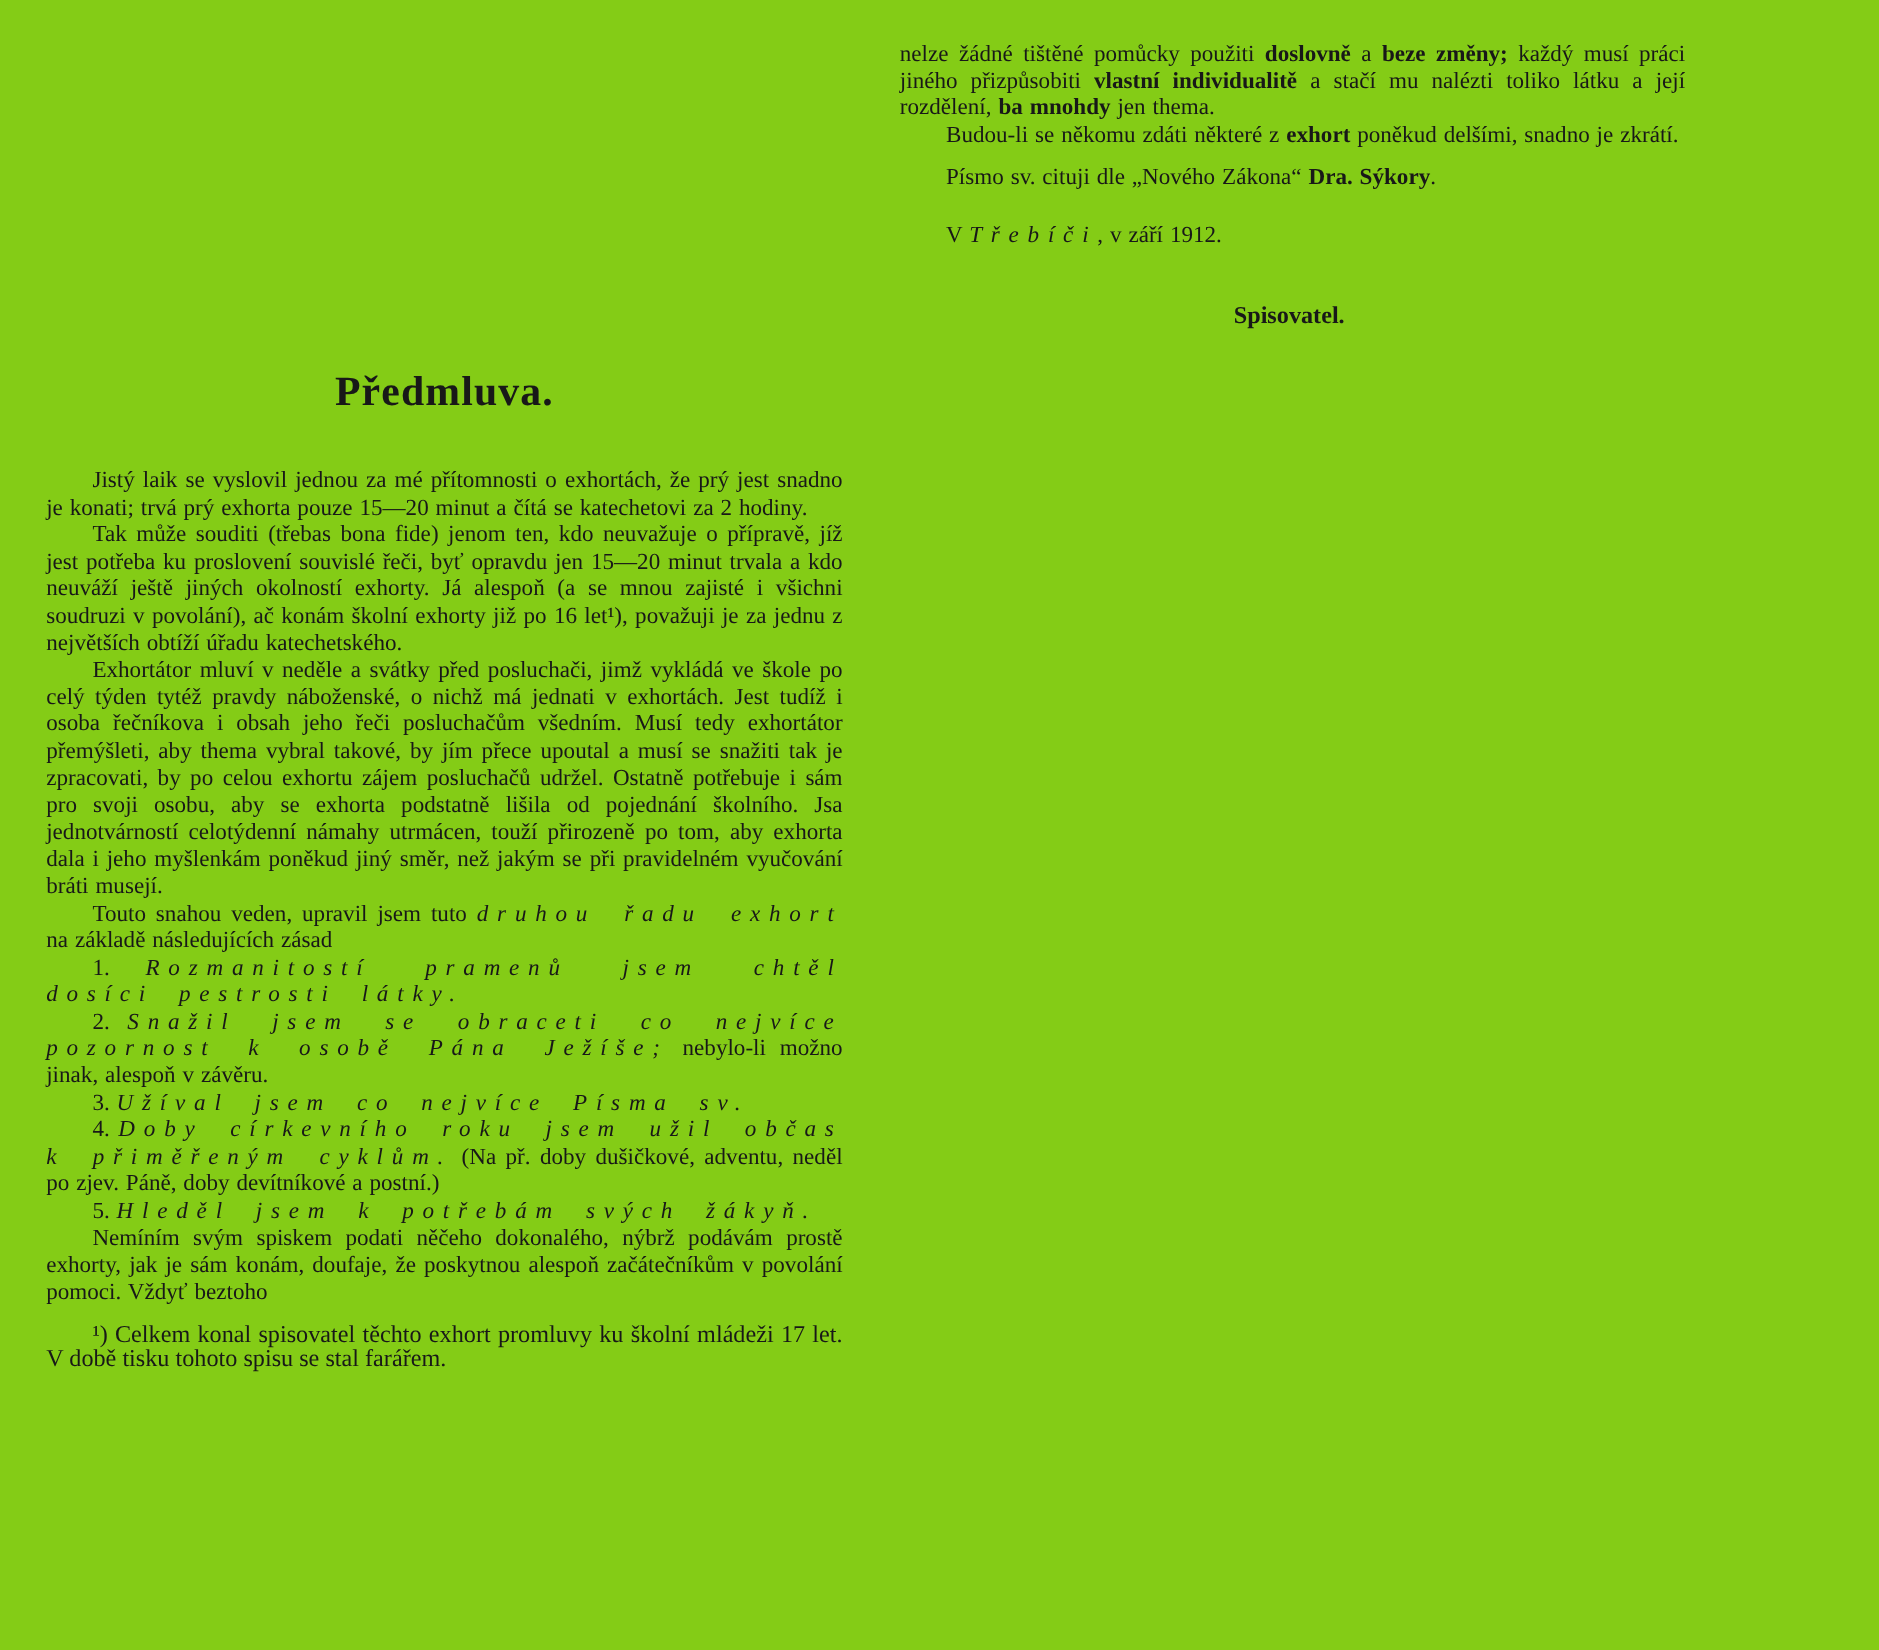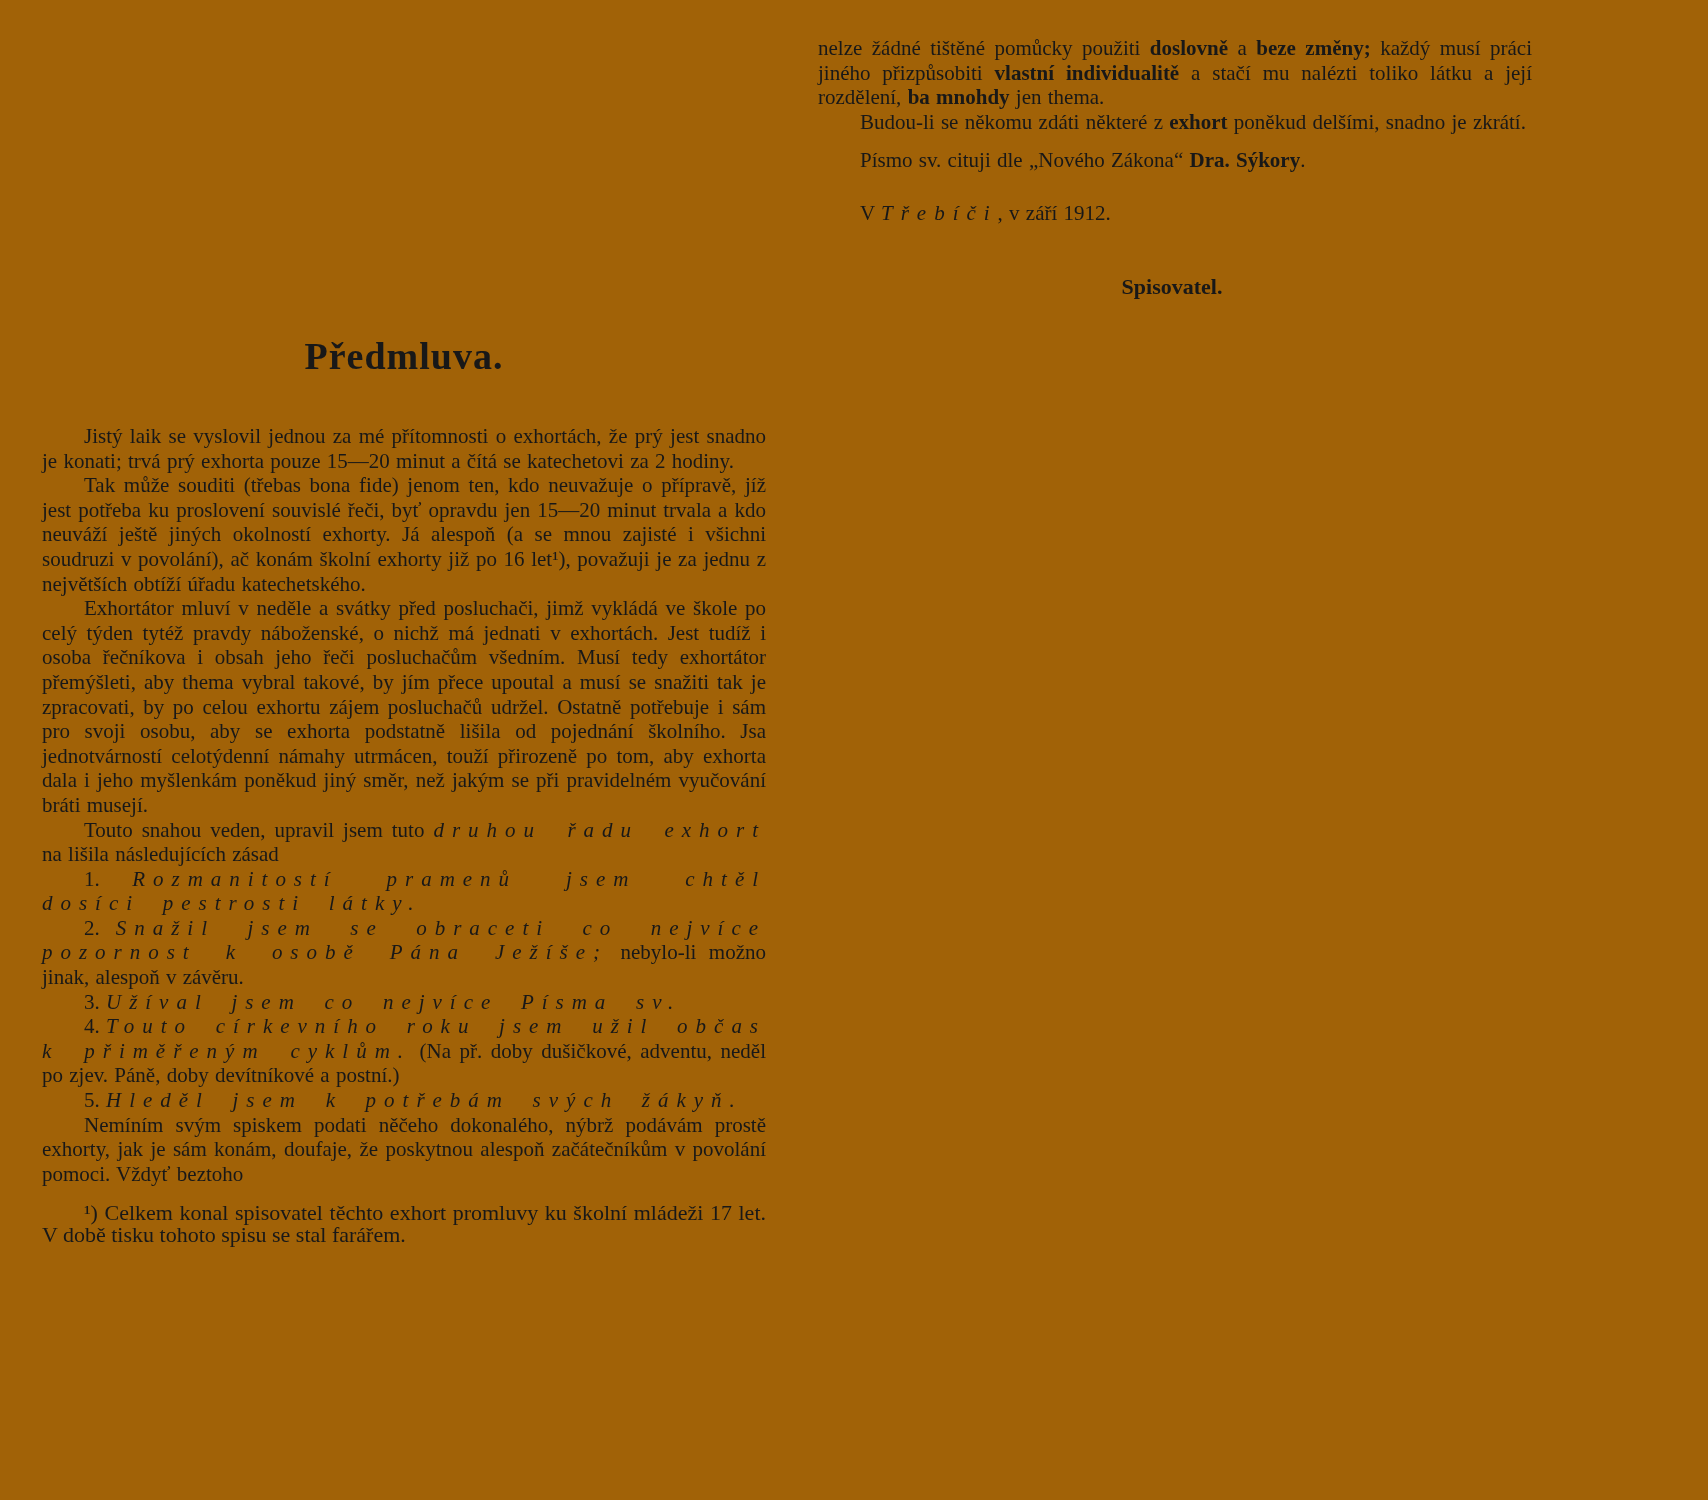--- a/index.html
+++ b/index.html
@@ -1,21 +1,21 @@
 <!DOCTYPE html>
 <html><head>
 <meta charset="utf-8">
 <style>
   html, body { margin: 0; padding: 0; }
   body { background: #ffffff; }
   .page {
     position: relative;
     width: 1708px;
     height: 1500px;
-    background: #a16207;
+    background: #84cc16;
     color: #181818;
     font-family: "Liberation Serif", "DejaVu Serif", serif;
     overflow: hidden;
   }
   .col { position: absolute; }
   .left-col  { left: 42px;  top: 334px; width: 724px; }
   .right-col { left: 818px; top: 36px;  width: 714px; }
 
   .title {
     margin: 0 0 46px 0;
@@ -61,23 +61,23 @@
     <p class="body-p indent gap-sm"><span>Písmo sv. cituji dle „Nového Zákona“ </span><span class="seg-bold">Dra. Sýkory</span><span>.</span></p>
     <p class="body-p indent gap-md"><span>V </span><span class="seg-spaced">Třebíči</span><span>, v září 1912.</span></p>
     <p class="signature">Spisovatel.</p>
   </div>
 
   <div class="col left-col">
     <h1 class="title">Předmluva.</h1>
     <p class="body-p indent"><span>Jistý laik se vyslovil jednou za mé přítomnosti o exhortách, že prý jest snadno je konati; trvá prý exhorta pouze 15—20 minut a čítá se katechetovi za 2 hodiny.</span></p>
     <p class="body-p indent"><span>Tak může souditi (třebas bona fide) jenom ten, kdo neuvažuje o přípravě, jíž jest potřeba ku proslovení souvislé řeči, byť opravdu jen 15—20 minut trvala a kdo neuváží ještě jiných okolností exhorty. Já alespoň (a se mnou zajisté i všichni soudruzi v povolání), ač konám školní exhorty již po 16 let¹), považuji je za jednu z největších obtíží úřadu katechetského.</span></p>
     <p class="body-p indent"><span>Exhortátor mluví v neděle a svátky před posluchači, jimž vykládá ve škole po celý týden tytéž pravdy náboženské, o nichž má jednati v exhortách. Jest tudíž i osoba řečníkova i obsah jeho řeči posluchačům všedním. Musí tedy exhortátor přemýšleti, aby thema vybral takové, by jím přece upoutal a musí se snažiti tak je zpracovati, by po celou exhortu zájem posluchačů udržel. Ostatně potřebuje i sám pro svoji osobu, aby se exhorta podstatně lišila od pojednání školního. Jsa jednotvárností celotýdenní námahy utrmácen, touží přirozeně po tom, aby exhorta dala i jeho myšlenkám poněkud jiný směr, než jakým se při pravidelném vyučování bráti musejí.</span></p>
-    <p class="body-p indent"><span>Touto snahou veden, upravil jsem tuto </span><span class="seg-spaced">druhou řadu exhort</span><span> na lišila následujících zásad</span></p>
+    <p class="body-p indent"><span>Touto snahou veden, upravil jsem tuto </span><span class="seg-spaced">druhou řadu exhort</span><span> na základě následujících zásad</span></p>
     <p class="body-p indent"><span>1. </span><span class="seg-spaced">Rozmanitostí pramenů jsem chtěl dosíci pestrosti látky.</span></p>
     <p class="body-p indent"><span>2. </span><span class="seg-spaced">Snažil jsem se obraceti co nejvíce pozornost k osobě Pána Ježíše;</span><span> nebylo-li možno jinak, alespoň v závěru.</span></p>
     <p class="body-p indent"><span>3. </span><span class="seg-spaced">Užíval jsem co nejvíce Písma sv.</span></p>
-    <p class="body-p indent"><span>4. </span><span class="seg-spaced">Touto církevního roku jsem užil občas k přiměřeným cyklům.</span><span> (Na př. doby dušičkové, adventu, neděl po zjev. Páně, doby devítníkové a postní.)</span></p>
+    <p class="body-p indent"><span>4. </span><span class="seg-spaced">Doby církevního roku jsem užil občas k přiměřeným cyklům.</span><span> (Na př. doby dušičkové, adventu, neděl po zjev. Páně, doby devítníkové a postní.)</span></p>
     <p class="body-p indent"><span>5. </span><span class="seg-spaced">Hleděl jsem k potřebám svých žákyň.</span></p>
     <p class="body-p indent"><span>Nemíním svým spiskem podati něčeho dokonalého, nýbrž podávám prostě exhorty, jak je sám konám, doufaje, že poskytnou alespoň začátečníkům v povolání pomoci. Vždyť beztoho</span></p>
     <p class="footnote">¹) Celkem konal spisovatel těchto exhort promluvy ku školní mládeži 17 let. V době tisku tohoto spisu se stal farářem.</p>
   </div>
 
 </div>
 
 </body></html>

